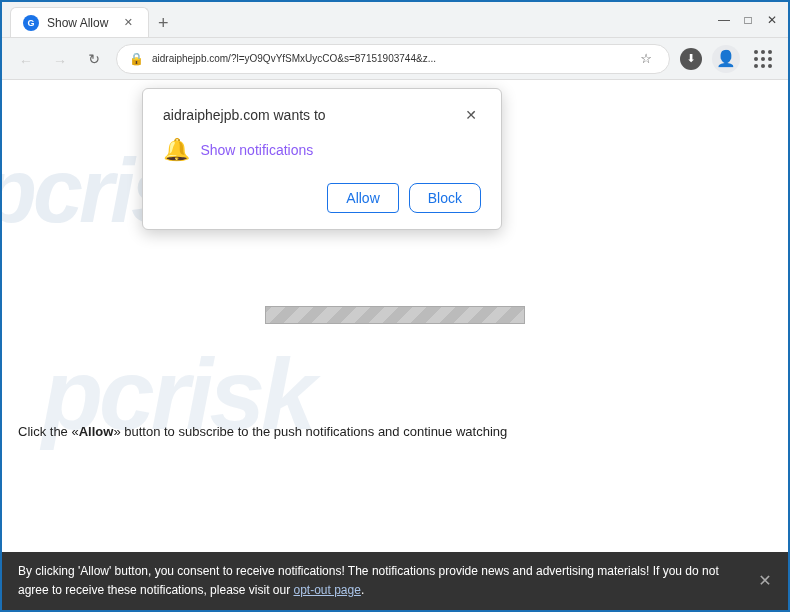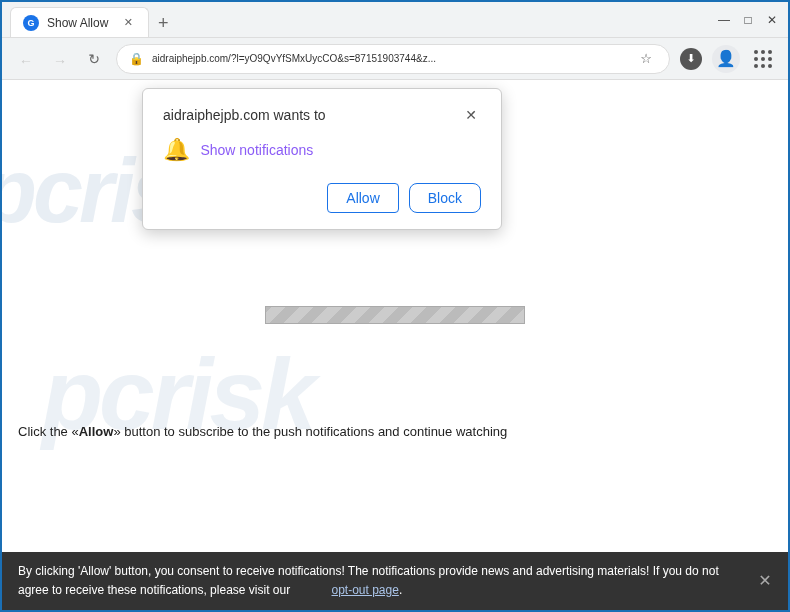--- a/index.html
+++ b/index.html
@@ -353,21 +353,20 @@
       color: #fff;
       padding: 10px 40px 10px 16px;
       font-size: 12px;
       line-height: 1.6;
       position: relative;
     }
 
     .bottom-bar a {
       color: #aac4e8;
       text-decoration: underline;
-      margin-left: 38px;
     }
 
     .bottom-bar-close {
       position: absolute;
       right: 12px;
       top: 50%;
       transform: translateY(-50%);
       color: #aaa;
       font-size: 16px;
       cursor: pointer;

